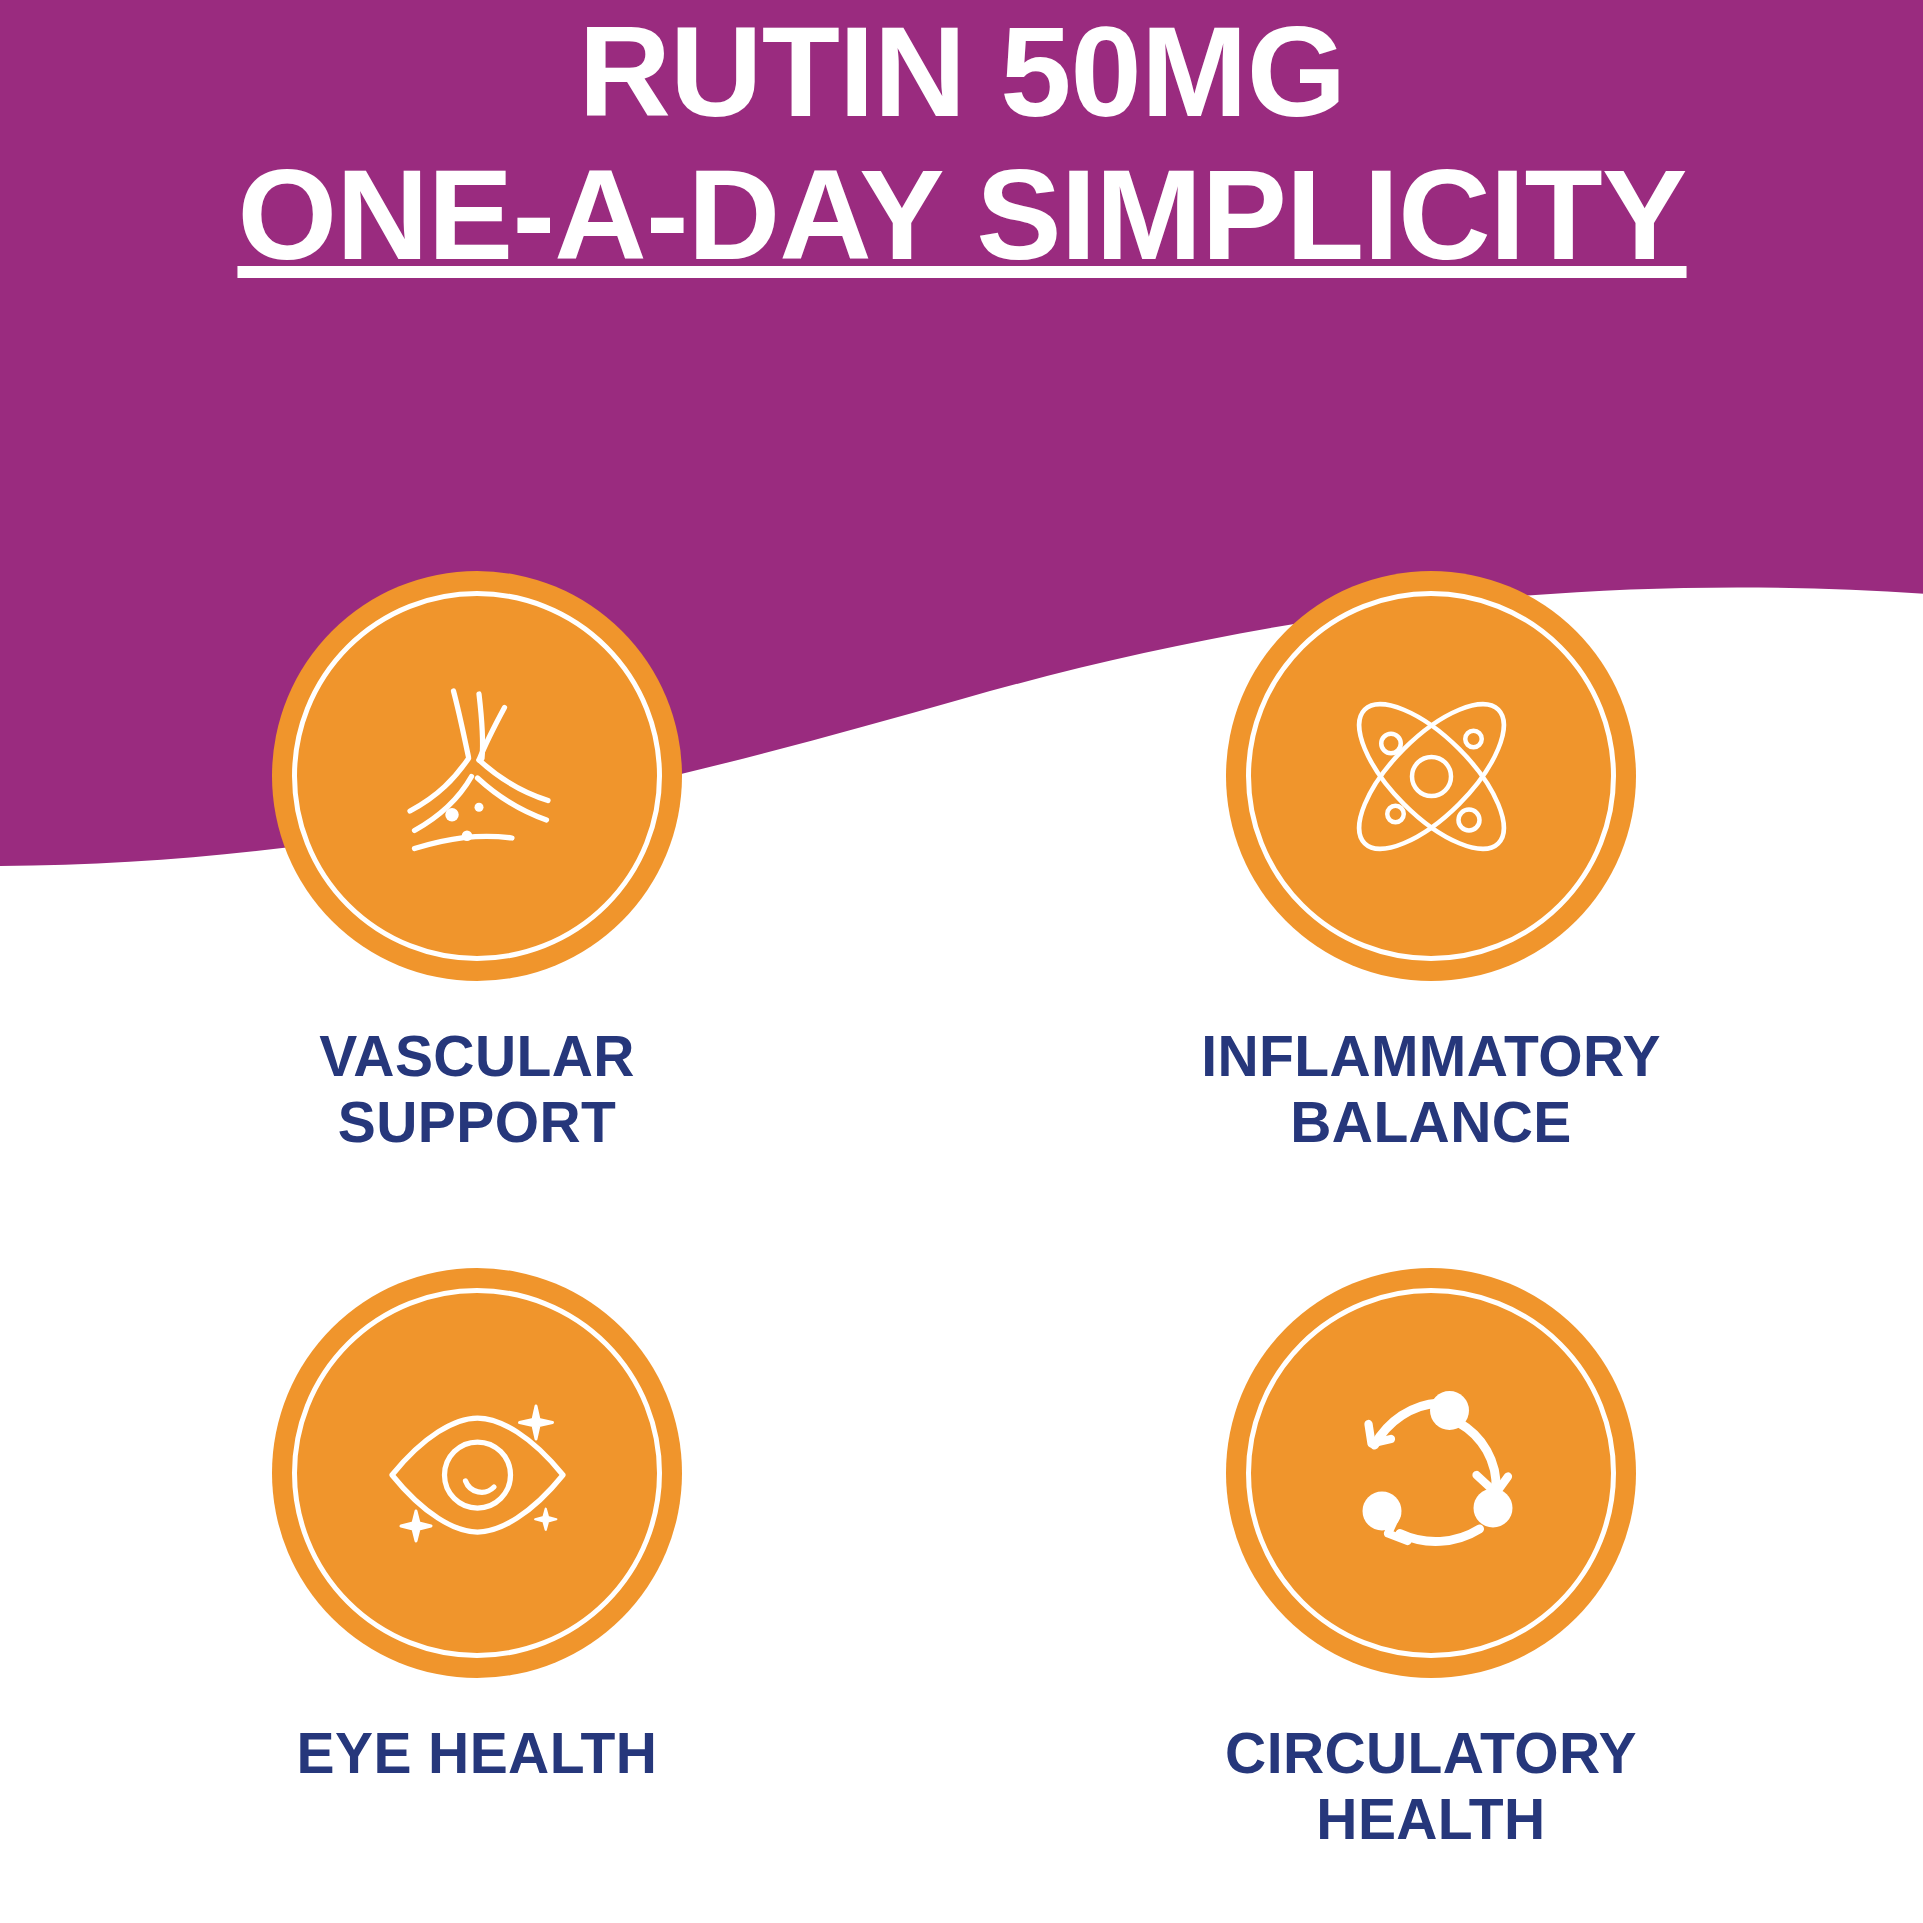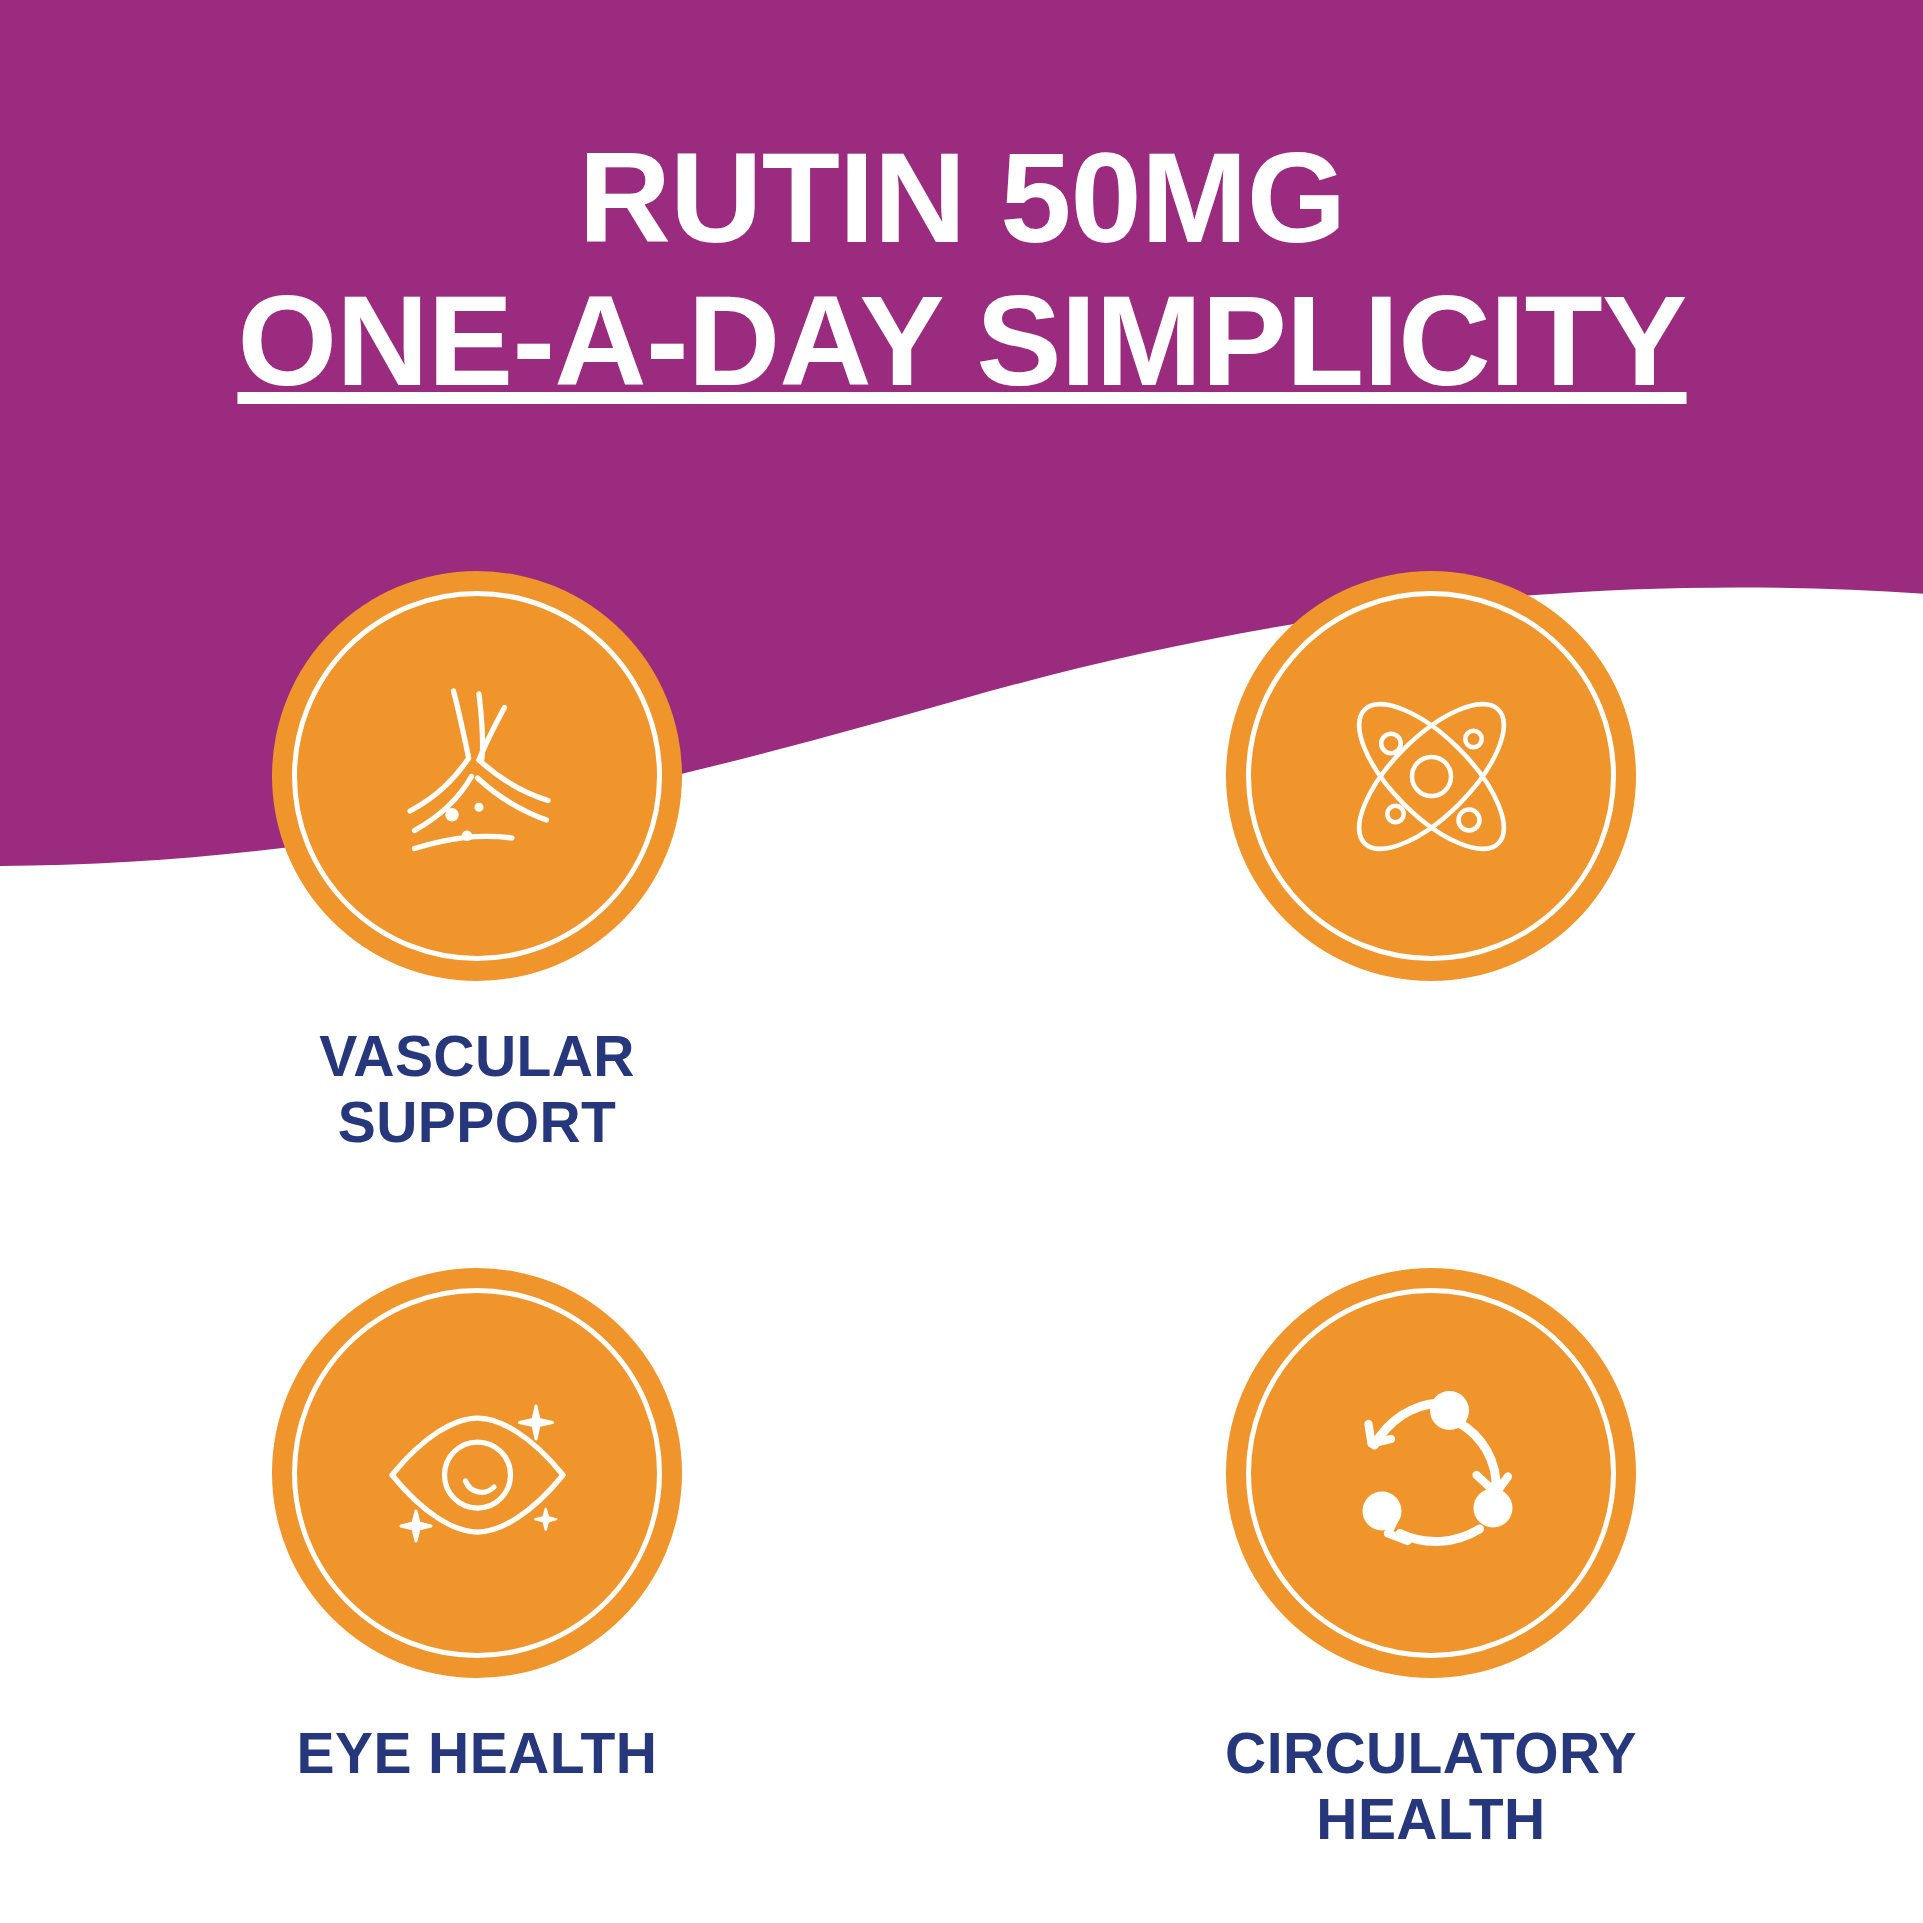--- a/index.html
+++ b/index.html
@@ -38,21 +38,20 @@
     height: 902px;
   }
 
   .header-text {
     position: absolute;
     left: 0;
     top: 0;
     width: 1924px;
     z-index: 3;
     text-align: center;
-    padding-top: 126px;
     box-sizing: border-box;
     pointer-events: none;
   }
   .title-line {
     color: #ffffff;
     font-weight: 700;
     font-size: 128px;
     line-height: 1.12;
     letter-spacing: -0.8px;
     white-space: nowrap;
@@ -174,20 +173,22 @@
             <ellipse cx="150" cy="150" rx="52" ry="126" transform="rotate(45 150 150)"></ellipse>
             <ellipse cx="150" cy="150" rx="52" ry="126" transform="rotate(-45 150 150)"></ellipse>
             <circle cx="150" cy="150" r="26"></circle>
             <circle cx="96" cy="106" r="13"></circle>
             <circle cx="206" cy="100" r="11"></circle>
             <circle cx="102" cy="200" r="11"></circle>
             <circle cx="200" cy="208" r="14"></circle>
           </svg>
         </div>
       </div>
+      <div class="feature-label">INFLAMMATORY
+BALANCE</div>
     </div>
 
     <div class="feature">
       <div class="badge">
         <div class="ring"></div>
         <div class="glyph">
           <svg viewBox="0 0 300 300" fill="none" stroke="#ffffff" stroke-width="7" stroke-linecap="round" stroke-linejoin="round">
             <path d="M36 152 C78 100 120 76 150 76 C180 76 222 100 264 152 C222 204 180 228 150 228 C120 228 78 204 36 152 Z"></path>
             <circle cx="150" cy="152" r="44"></circle>
             <path d="M134 160 C140 176 160 180 172 168"></path>

